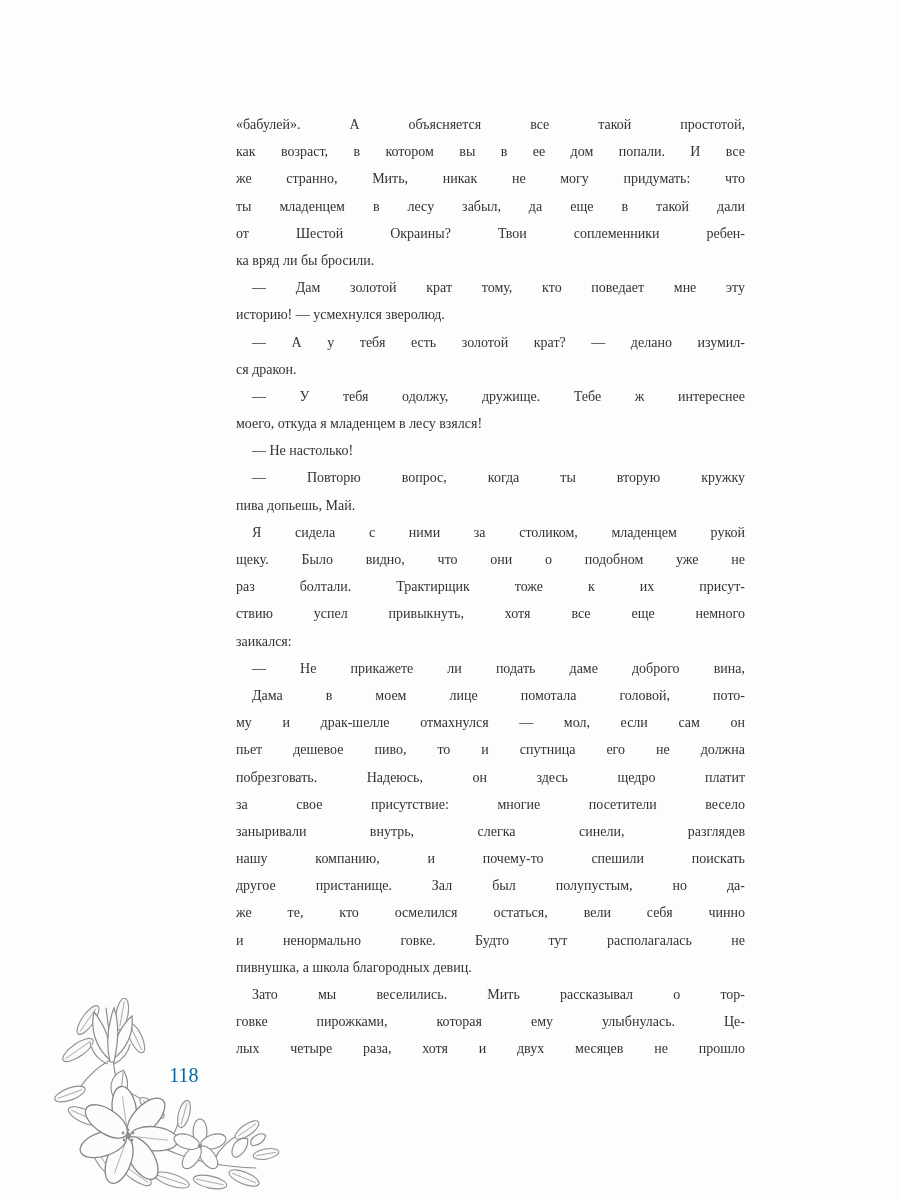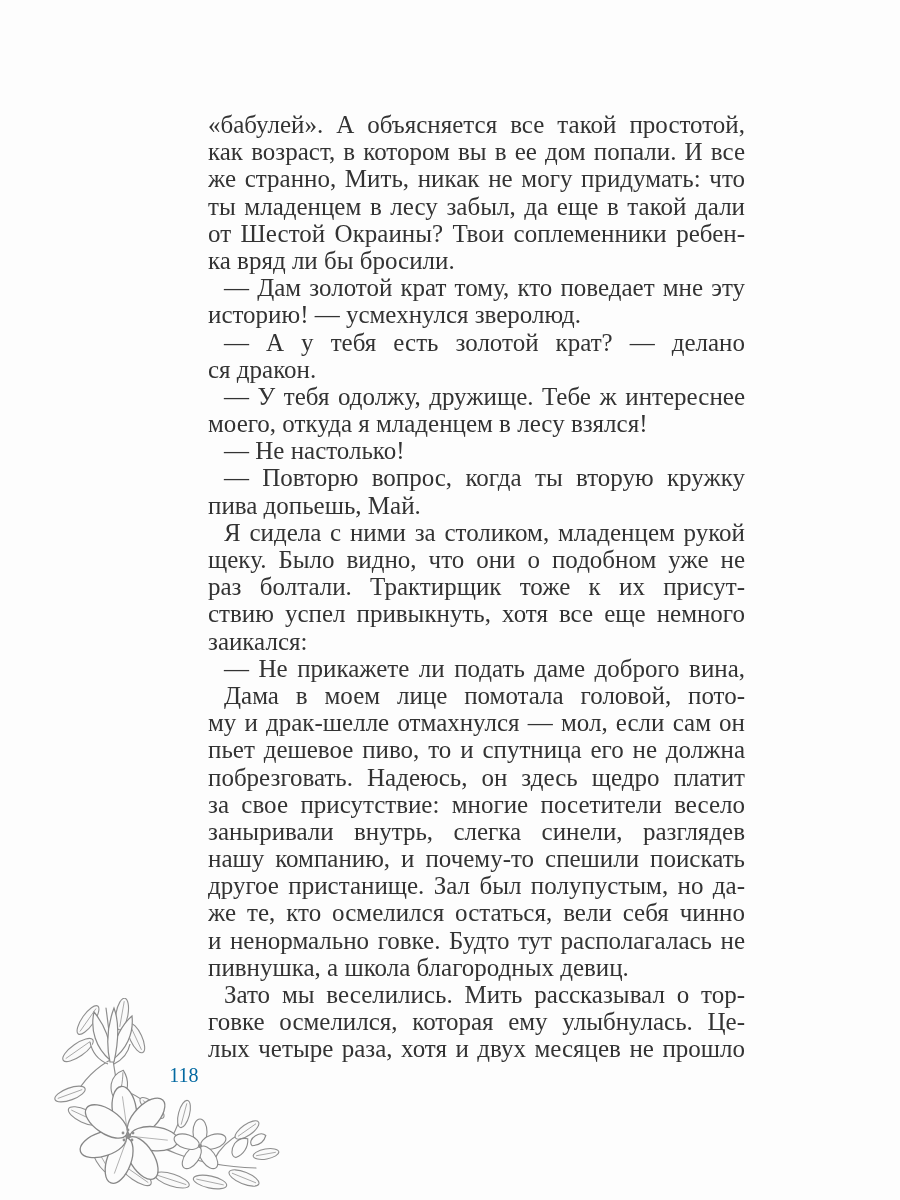--- a/index.html
+++ b/index.html
@@ -11,28 +11,29 @@
     font-family: "Liberation Serif", "DejaVu Serif", serif;
   }
   .book-page { position: absolute; inset: 0; }
   .text-block {
     position: absolute;
     left: 208px; top: 111px;
     width: 537px;
     color: #333333;
   }
   .line {
-    font-size: 25px;
+    font-size: 14px;
     line-height: 27.2px;
     height: 27.2px;
     text-align: justify;
     text-align-last: justify;
     -moz-text-align-last: justify;
     overflow: hidden;
     white-space: normal;
+    margin-left: 28px;
   }
   .line.para-end {
     text-align-last: left;
     -moz-text-align-last: left;
   }
   .line.indent { padding-left: 16px; }
   .page-number {
     position: absolute;
     left: 166px; top: 1064px;
     width: 36px;
@@ -78,21 +79,21 @@
       <div class="line">пьет дешевое пиво, то и спутница его не должна</div>
       <div class="line">побрезговать. Надеюсь, он здесь щедро платит</div>
       <div class="line">за свое присутствие: многие посетители весело</div>
       <div class="line">заныривали внутрь, слегка синели, разглядев</div>
       <div class="line">нашу компанию, и почему-то спешили поискать</div>
       <div class="line">другое пристанище. Зал был полупустым, но да-</div>
       <div class="line">же те, кто осмелился остаться, вели себя чинно</div>
       <div class="line">и ненормально говке. Будто тут располагалась не</div>
       <div class="line para-end">пивнушка, а школа благородных девиц.</div>
       <div class="line indent">Зато мы веселились. Мить рассказывал о тор-</div>
-      <div class="line">говке осмелился, которая ему улыбнулась. Це-</div>
+      <div class="line">говке пирожками, которая ему улыбнулась. Це-</div>
       <div class="line">лых четыре раза, хотя и двух месяцев не прошло</div>
     </div>
 
   <div class="page-number">118</div>
 
   <svg class="ornament" viewBox="0 0 236 200" xmlns="http://www.w3.org/2000/svg">
     <g stroke="#8f8f8f" stroke-width="1.2" fill="none" stroke-linecap="round">
       <path d="M62,10 C66,40 70,80 80,120"></path>
       <path d="M80,120 C105,150 150,168 212,170"></path>
       <path d="M70,60 C50,70 38,84 30,100"></path>

